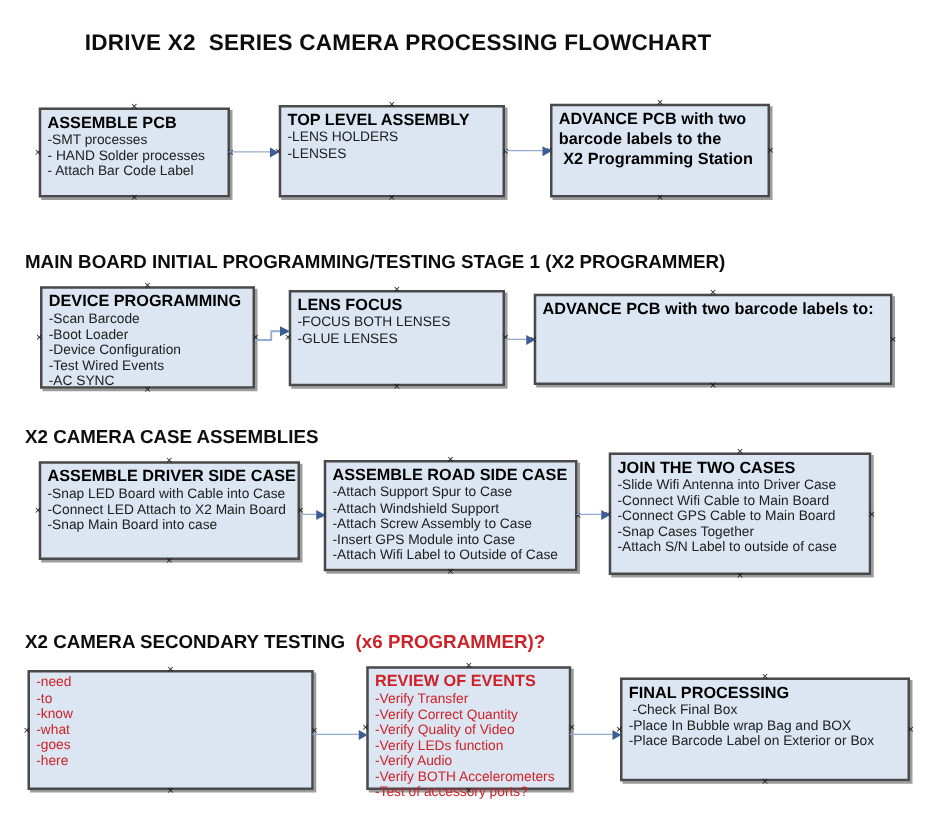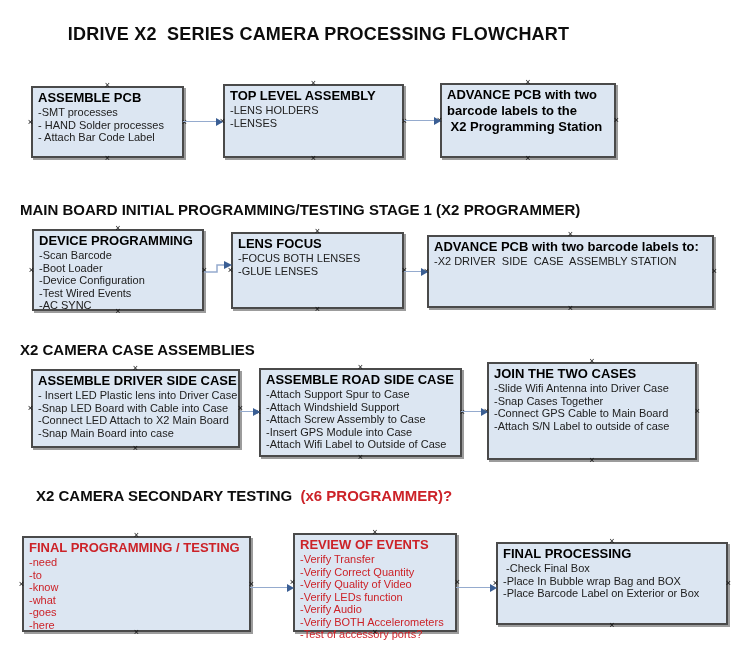--- a/index.html
+++ b/index.html
@@ -46,21 +46,21 @@
 </style>
 </head>
 <body>
 
 <div class="canvas">
 
   <div class="main-title">IDRIVE X2  SERIES CAMERA PROCESSING FLOWCHART</div>
 
   <div class="section-heading" style="top:201px;"><span>MAIN BOARD INITIAL PROGRAMMING/TESTING STAGE 1 (X2 PROGRAMMER)</span><span class="suffix"></span></div>
   <div class="section-heading" style="top:341px;"><span>X2 CAMERA CASE ASSEMBLIES</span><span class="suffix"></span></div>
-  <div class="section-heading" style="top:487px;margin-left:16px;"><span>X2 CAMERA SECONDARY TESTING </span><span class="suffix"> (x6 PROGRAMMER)?</span></div>
+  <div class="section-heading" style="top:505px;"><span>X2 CAMERA SECONDARY TESTING </span><span class="suffix"> (x6 PROGRAMMER)?</span></div>
 
   <div class="box" style="left:31px;top:86px;width:153px;height:72px;">
     <div class="bt">ASSEMBLE PCB</div>
     <div class="bi">-SMT processes</div>
     <div class="bi">- HAND Solder processes</div>
     <div class="bi">- Attach Bar Code Label</div>
   <span class="anchor t">×</span>
       <span class="anchor b">×</span>
       <span class="anchor l">×</span>
       <span class="anchor r">×</span>
@@ -100,30 +100,28 @@
     <div class="bt">LENS FOCUS</div>
     <div class="bi">-FOCUS BOTH LENSES</div>
     <div class="bi">-GLUE LENSES</div>
   <span class="anchor t">×</span>
       <span class="anchor b">×</span>
       <span class="anchor l">×</span>
       <span class="anchor r">×</span>
     </div>
   <div class="box" style="left:427px;top:235px;width:287px;height:73px;">
     <div class="bt">ADVANCE PCB with two barcode labels to:</div>
-    <div class="bi">-X2 DRIVER  SIDE  CASE  ASSEMBLY STATION</div>
   <span class="anchor t">×</span>
       <span class="anchor b">×</span>
       <span class="anchor l">×</span>
       <span class="anchor r">×</span>
     </div>
 
   <div class="box" style="left:31px;top:369px;width:209px;height:79px;">
     <div class="bt">ASSEMBLE DRIVER SIDE CASE</div>
-    <div class="bi">- Insert LED Plastic lens into Driver Case</div>
     <div class="bi">-Snap LED Board with Cable into Case</div>
     <div class="bi">-Connect LED Attach to X2 Main Board</div>
     <div class="bi">-Snap Main Board into case</div>
   <span class="anchor t">×</span>
       <span class="anchor b">×</span>
       <span class="anchor l">×</span>
       <span class="anchor r">×</span>
     </div>
   <div class="box" style="left:259px;top:368px;width:203px;height:89px;">
     <div class="bt">ASSEMBLE ROAD SIDE CASE</div>
@@ -133,31 +131,31 @@
     <div class="bi">-Insert GPS Module into Case</div>
     <div class="bi">-Attach Wifi Label to Outside of Case</div>
   <span class="anchor t">×</span>
       <span class="anchor b">×</span>
       <span class="anchor l">×</span>
       <span class="anchor r">×</span>
     </div>
   <div class="box" style="left:487px;top:362px;width:210px;height:98px;">
     <div class="bt">JOIN THE TWO CASES</div>
     <div class="bi">-Slide Wifi Antenna into Driver Case</div>
+    <div class="bi">-Connect Wifi Cable to Main Board</div>
+    <div class="bi">-Connect GPS Cable to Main Board</div>
     <div class="bi">-Snap Cases Together</div>
-    <div class="bi">-Connect GPS Cable to Main Board</div>
     <div class="bi">-Attach S/N Label to outside of case</div>
   <span class="anchor t">×</span>
       <span class="anchor b">×</span>
       <span class="anchor l">×</span>
       <span class="anchor r">×</span>
     </div>
 
   <div class="box red" style="left:22px;top:536px;width:229px;height:96px;">
-    <div class="bt">FINAL PROGRAMMING / TESTING</div>
     <div class="bi">-need</div>
     <div class="bi">-to</div>
     <div class="bi">-know</div>
     <div class="bi">-what</div>
     <div class="bi">-goes</div>
     <div class="bi">-here</div>
   <span class="anchor t">×</span>
       <span class="anchor b">×</span>
       <span class="anchor l">×</span>
       <span class="anchor r">×</span>

